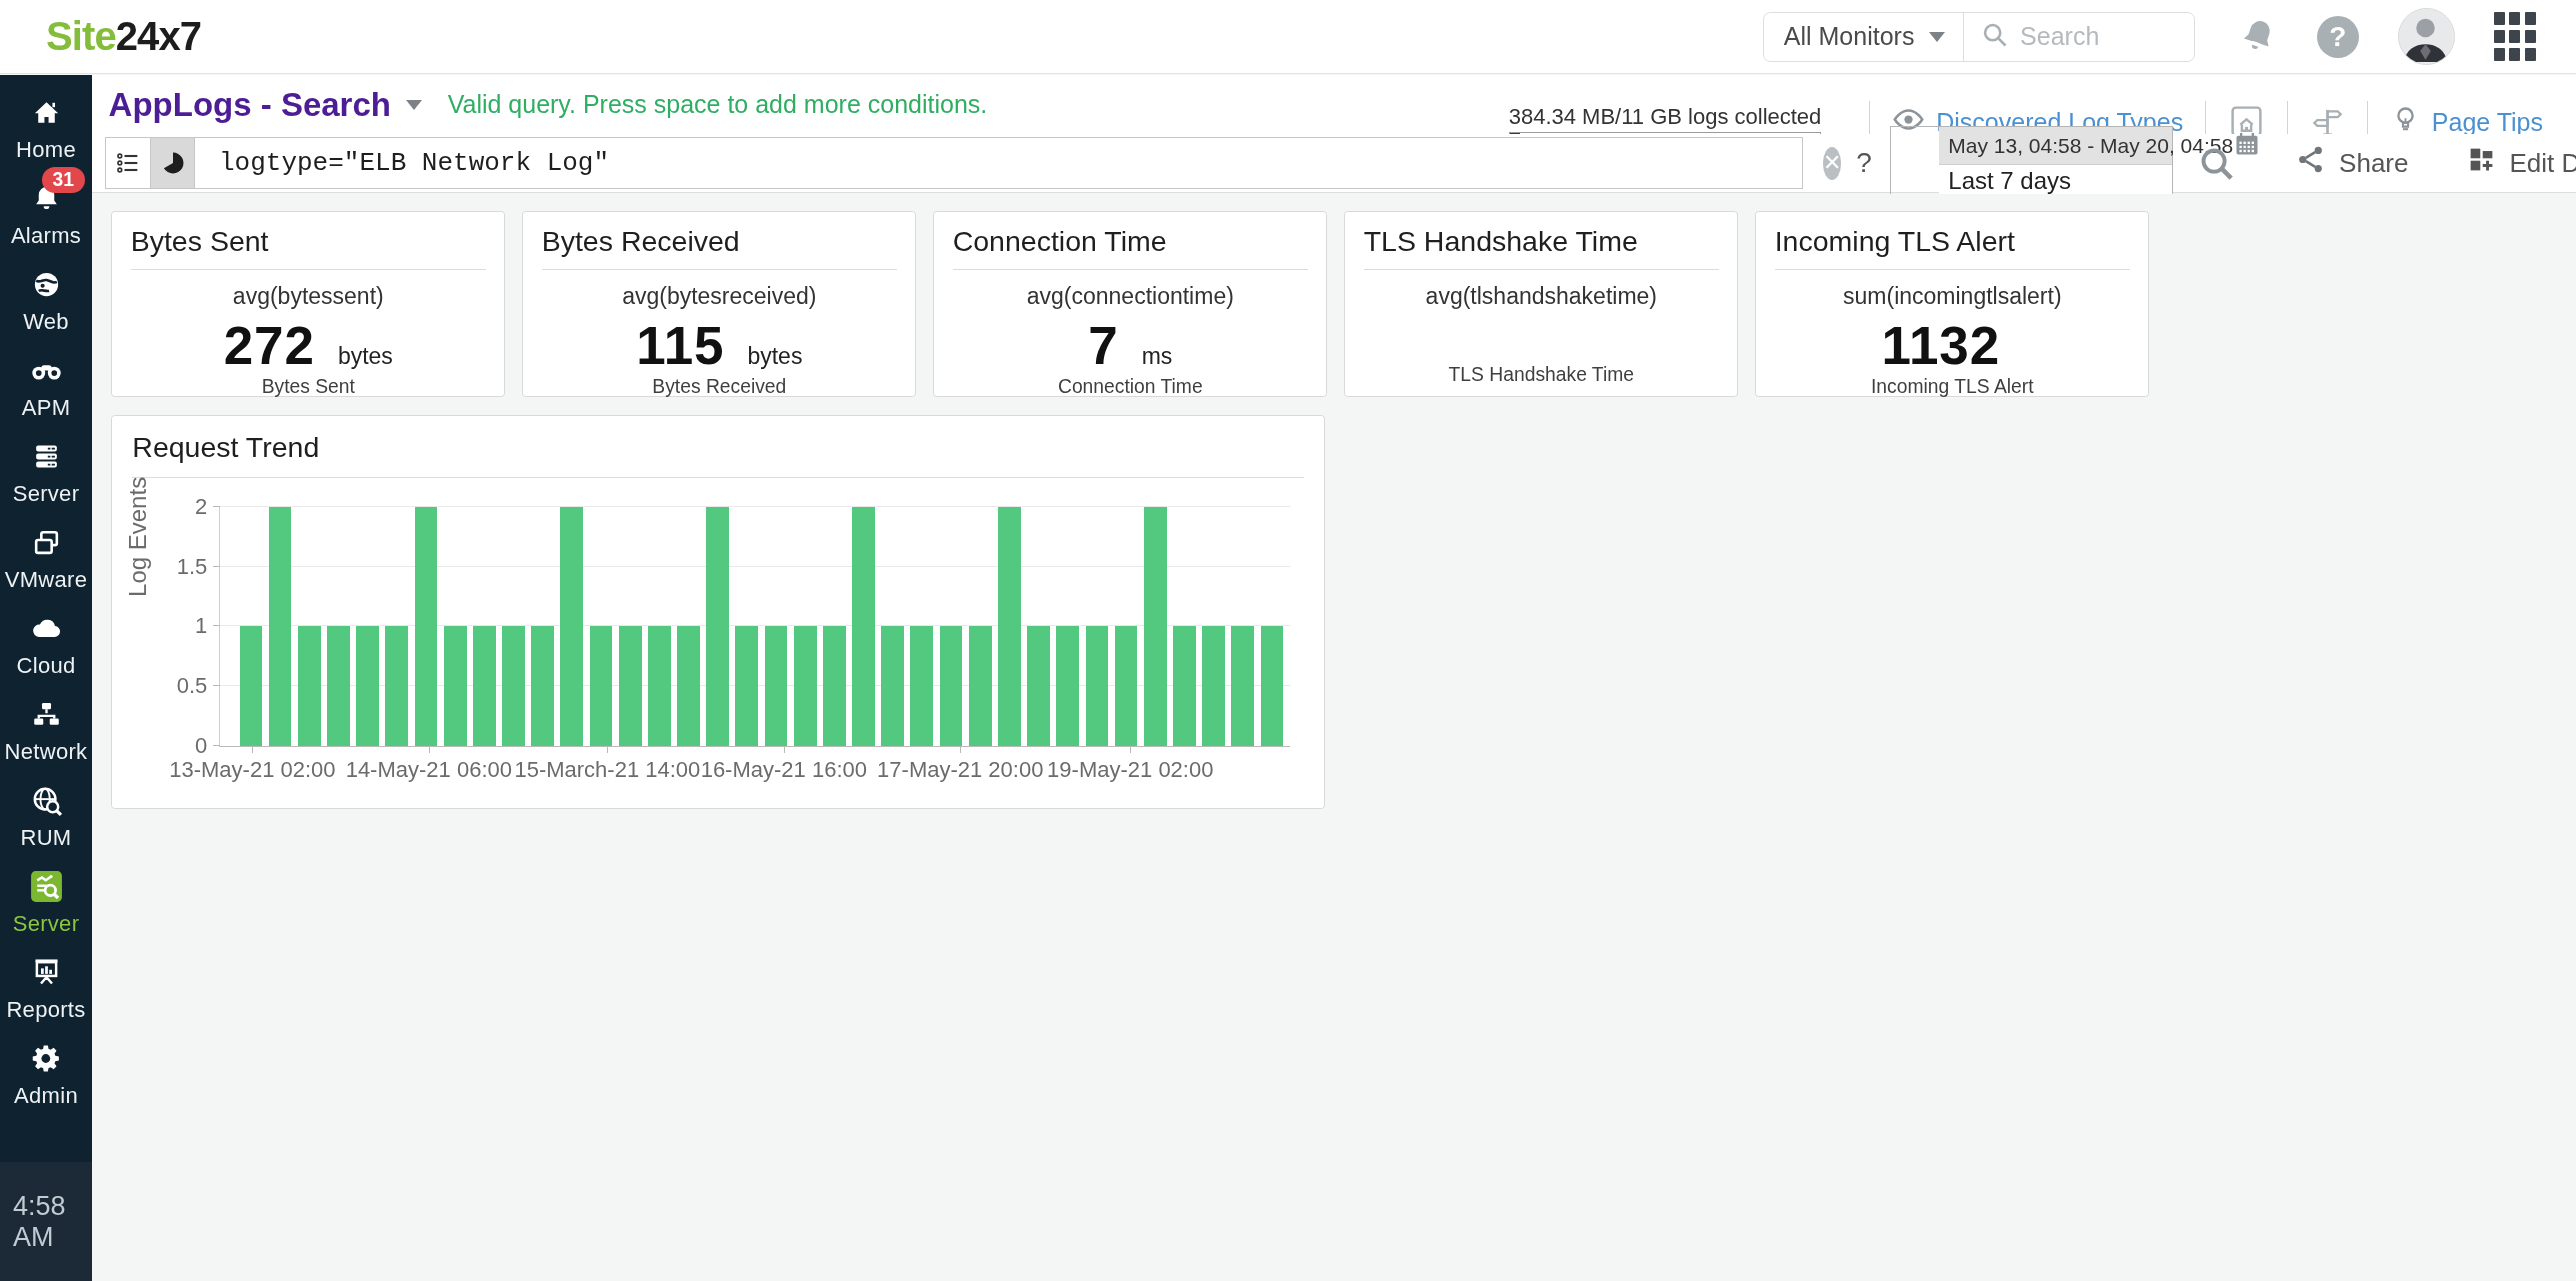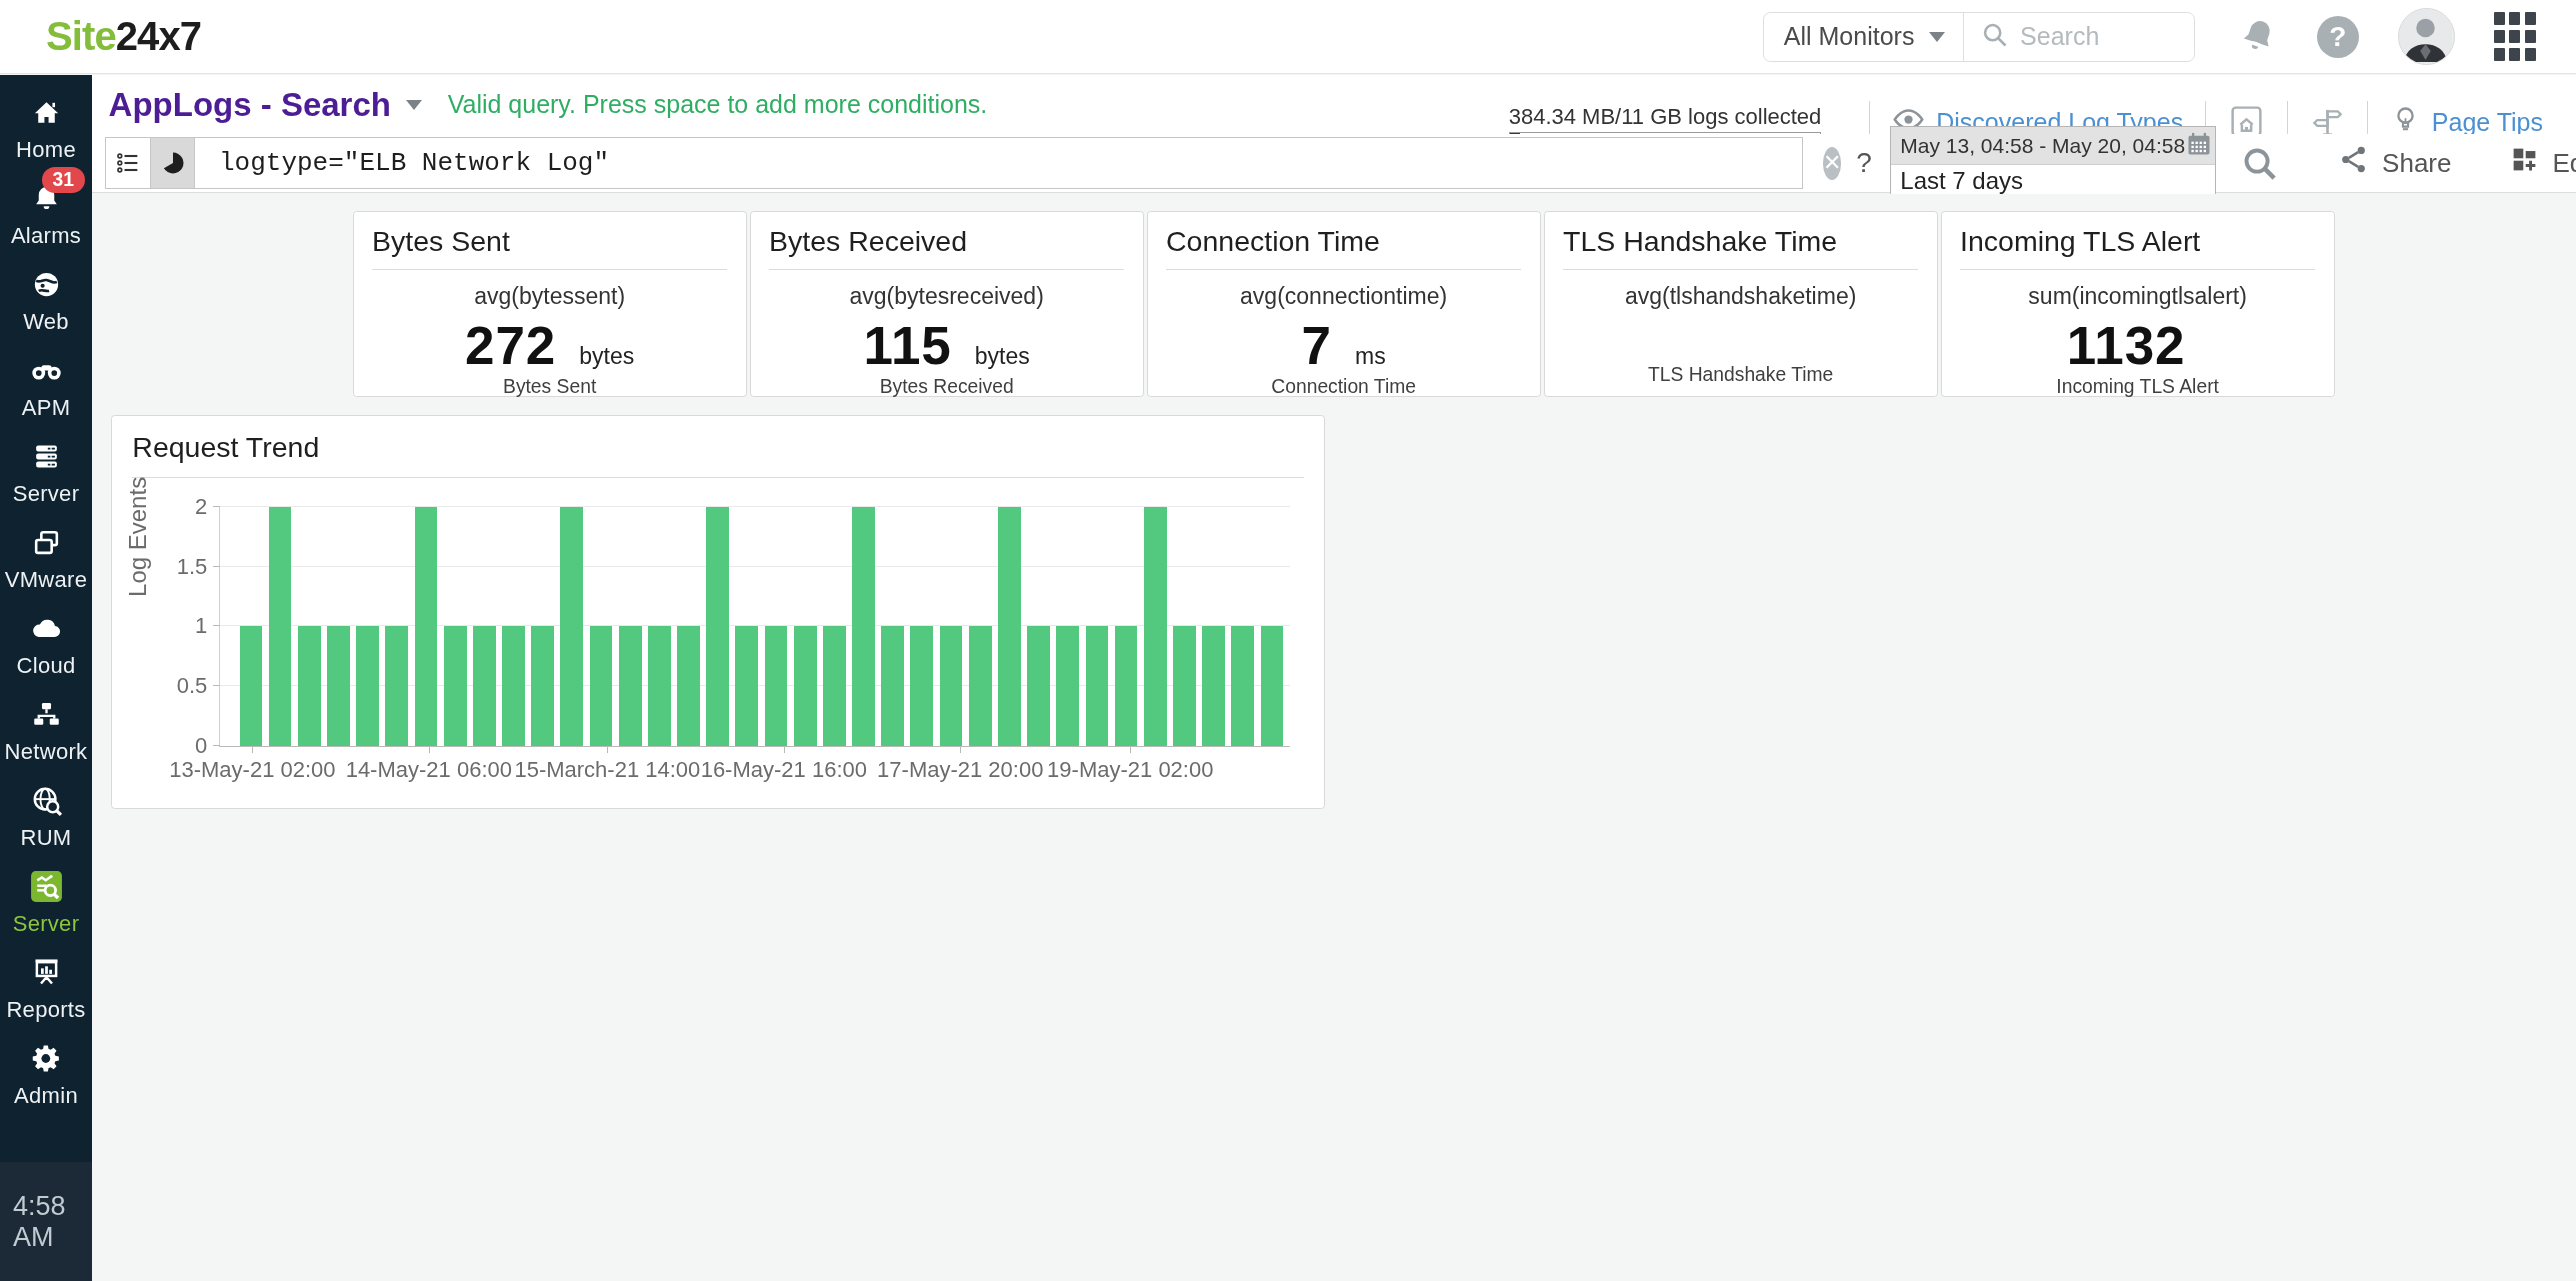--- a/index.html
+++ b/index.html
@@ -100,31 +100,31 @@
   .q-toggle { display: flex; height: 100%; border-right: 0.9px solid #c6c6c6; }
   .q-toggle .tbtn { width: 44px; display: flex; align-items: center; justify-content: center; cursor: pointer; }
   .q-toggle .tbtn + .tbtn { border-left: 0.9px solid #c6c6c6; }
   .q-toggle .tbtn.sel { background: #d9d9d9; }
   .q-text { font-family: "Liberation Mono", "DejaVu Sans Mono", monospace; font-size: 26px; color: #1e1e1e; padding-left: 24px; }
   .q-clear {
     width: 33px; height: 33px; border-radius: 50%; background: #b9bfc2; color: #fff;
     display: flex; align-items: center; justify-content: center; font-size: 22px; margin-left: 20px; cursor: pointer;
   }
   .q-help { font-size: 28px; color: #555; margin: 0 18.4px 0 14.7px; cursor: pointer; }
-  .date-box { width: 326px; border: 0.9px solid #b5b5b5; cursor: pointer; }
+  .date-box { width: 283px; border: 0.9px solid #b5b5b5; cursor: pointer; padding-left: 48px; }
   .date-top { background: #e2e2e2; display: flex; align-items: center; justify-content: space-between; padding: 2.8px 5.5px 2.8px 9.2px; border-bottom: 0.9px solid #cfcfcf; }
   .date-top .dtxt { font-size: 21px; color: #333; white-space: nowrap; }
   .date-bottom { background: #fff; padding: 1.8px 9.2px 3.7px; font-size: 24px; color: #222; }
   .q-search { margin: 0 24px; cursor: pointer; display: flex; }
   .q-sep { width: 0.9px; height: 48px; background: #d4d4d4; margin: 0 5.5px; }
   .q-action { display: flex; align-items: center; gap: 13px; font-size: 26px; color: #555; margin: 0 24px; cursor: pointer; white-space: nowrap; }
 
   
   .content { position: absolute; top: 194px; left: 92px; width: 2484px; height: 1087px; background: #f4f5f5; padding: 16.6px 0 0 19.3px; }
-  .cards { display: flex; gap: 3px; justify-content: center; }
+  .cards { display: flex; gap: 17px; }
   .card {
     width: 394px; height: 186px; background: #fff; border: 0.9px solid #d9d9d9; border-radius: 3.7px;
     display: flex; flex-direction: column; padding: 13px 18.4px 9.2px;
   }
   .card-title { font-size: 28.5px; color: #1f1f1f; padding-bottom: 11px; border-bottom: 0.9px solid #dcdcdc; }
   .card-metric { font-size: 23px; color: #333; text-align: center; margin-top: 13px; }
   .card-value-row { text-align: center; margin-top: 5.5px; }
   .card-value { font-size: 53px; font-weight: bold; color: #111; letter-spacing: 0.9px; }
   .card-unit { font-size: 23px; color: #222; margin-left: 23px; }
   .card-caption { font-size: 19.3px; color: #3f3f3f; text-align: center; margin-top: auto; }

